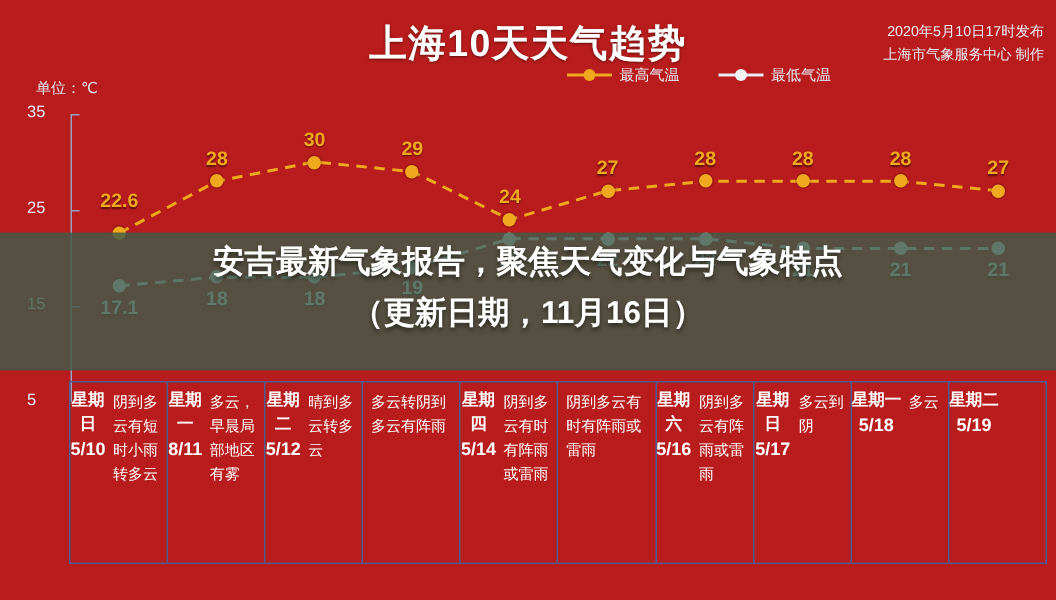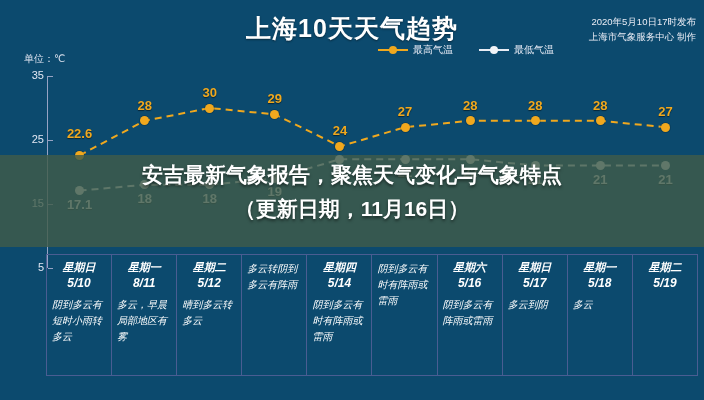--- a/index.html
+++ b/index.html
@@ -2,21 +2,21 @@
 <html><head>
 <meta charset="utf-8">
 <style>
   html,body{margin:0;padding:0;}
   body{
     width:704px;height:400px;overflow:hidden;
     background:#21346b;
     font-family:"Liberation Sans","DejaVu Sans",sans-serif;
     position:relative;
   }
-  #root{position:absolute;inset:0;width:704px;height:400px;overflow:hidden;background:#0c4a6e;}
+  #root{position:absolute;inset:0;width:704px;height:400px;overflow:hidden;background:#b91c1c;}
 
   
   .chart-title{
     position:absolute;left:0;top:12px;width:704px;text-align:center;
     font-size:25px;font-weight:bold;color:#ffffff;letter-spacing:1px;
     text-shadow:0 1px 2px rgba(0,0,0,.45);
   }
   .pub-info{
     position:absolute;right:8px;top:14px;text-align:right;
     color:#e9ecf5;font-size:9.5px;line-height:15px;
@@ -30,21 +30,21 @@
   .legend-item{display:flex;align-items:center;gap:5px;}
   .legend-swatch{position:relative;width:30px;height:10px;display:inline-block;}
   .legend-swatch .lg-line{position:absolute;top:4px;left:0;width:30px;height:2px;}
   .legend-swatch .lg-dot{position:absolute;top:1px;left:11px;width:8px;height:8px;border-radius:50%;}
   .legend-text{color:#e6eaf4;font-size:10px;}
 
   
   .plot{position:absolute;left:0;top:0;width:704px;height:400px;}
   .axis-line{position:absolute;left:47px;top:76px;width:1px;height:192px;background:#97a3c4;}
   .tick{position:absolute;left:48px;width:5px;height:1px;background:#97a3c4;}
-  .tick-label{position:absolute;color:#e2e7f3;font-size:11px;text-align:right;width:26px;}
+  .tick-label{position:absolute;color:#e2e7f3;font-size:11px;width:26px;}
 
   .svg-layer{position:absolute;left:0;top:0;}
 
   .pt{position:absolute;width:9px;height:9px;border-radius:50%;margin-left:-4.5px;margin-top:-4.5px;}
   .pt.hi{background:#f0a81e;box-shadow:0 0 0 1px rgba(0,0,0,.15);}
   .pt.lo{background:#f2f4f8;}
   .vlabel{position:absolute;font-size:13px;font-weight:bold;transform:translateX(-50%);white-space:nowrap;}
   .vlabel.hi{color:#f0a81e;text-shadow:0 1px 1px rgba(0,0,0,.5);}
   .vlabel.lo{color:#f0f2f6;text-shadow:0 1px 1px rgba(0,0,0,.5);}
 
@@ -59,21 +59,21 @@
     text-shadow:0 2px 3px rgba(0,0,0,.5);
   }
 
   
   .table{
     position:absolute;left:46px;top:254px;width:652px;height:122px;
     border:1px solid #4a5d92;box-sizing:border-box;display:flex;
   }
   .col{
     flex:1 1 0;border-right:1px solid #4a5d92;box-sizing:border-box;
-    display:flex;flex-direction:column;min-width:0;font-style:italic;
+    display:flex;flex-direction:row;min-width:0;
   }
   .col:last-child{border-right:none;}
   .col-head{
     text-align:center;color:#ffffff;font-size:11px;font-weight:bold;
     line-height:16px;padding-top:4px;
   }
   .col-head .dt{font-weight:bold;font-size:12px;}
   .col-desc{
     color:#ffffff;font-size:10px;line-height:16px;padding:6px 4px 0 5px;
     word-break:break-all;

